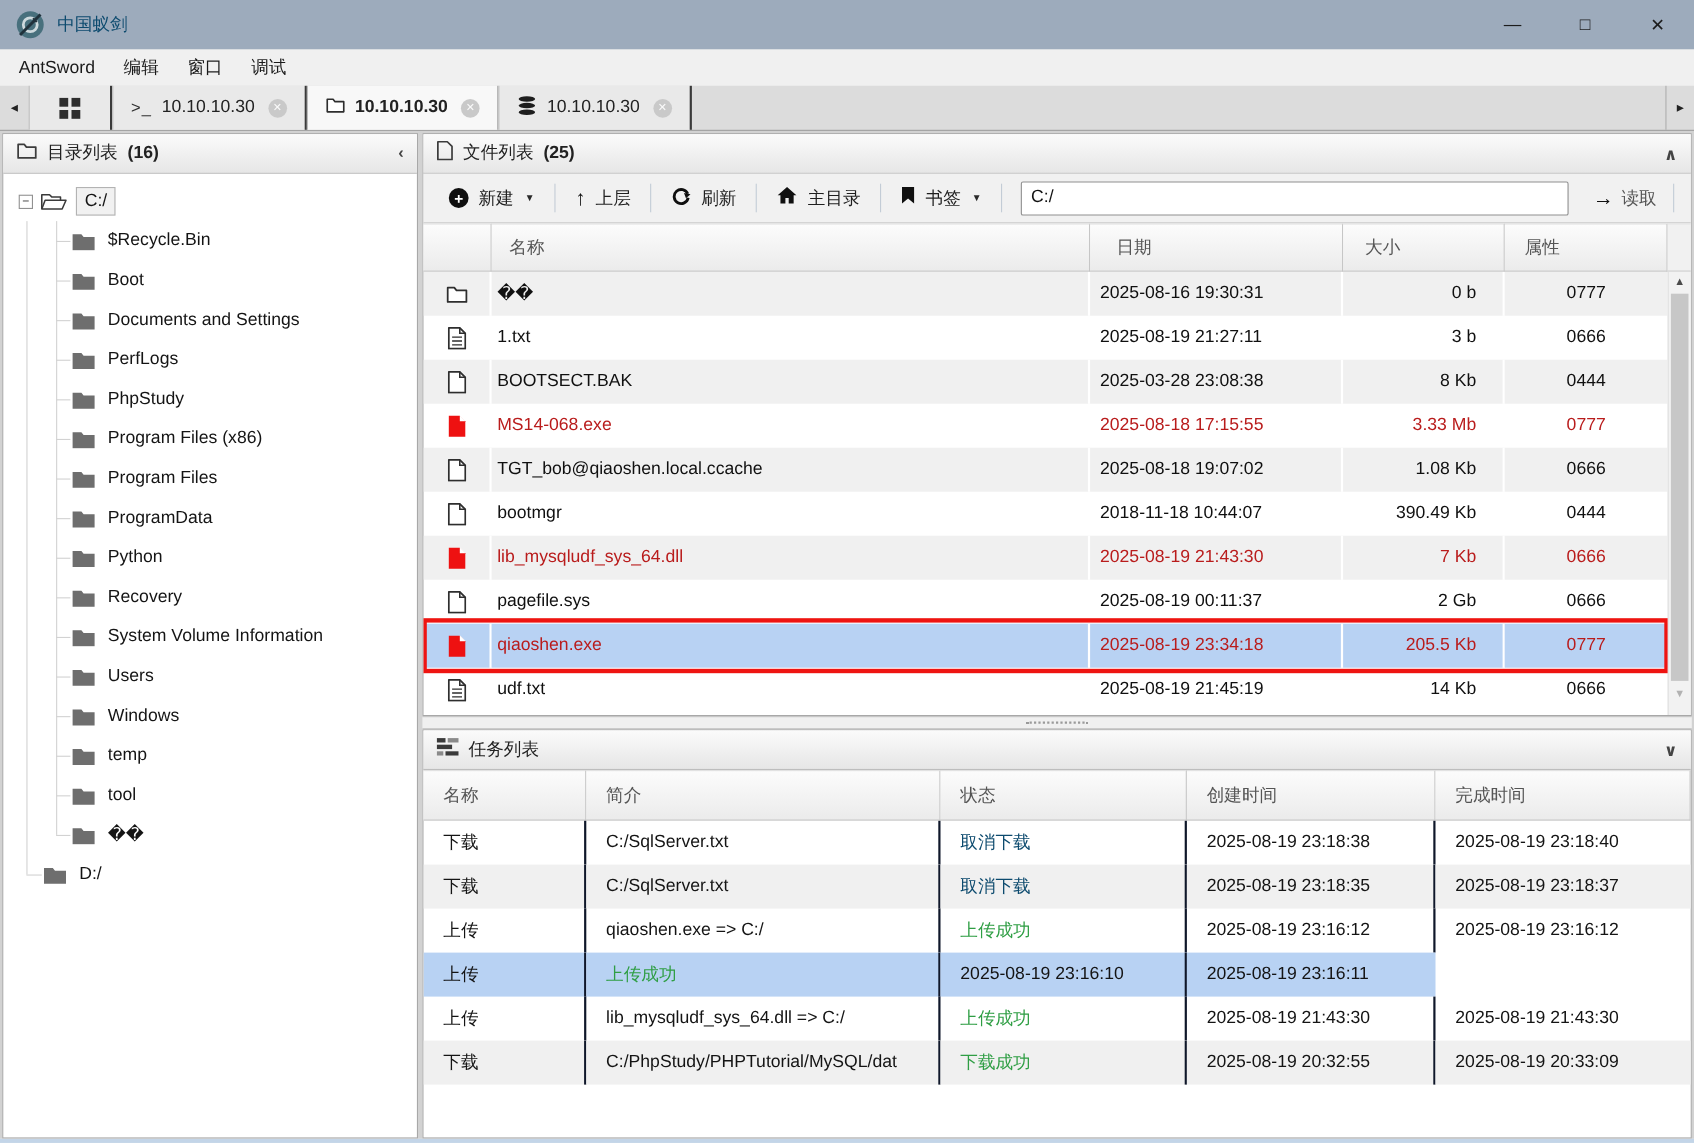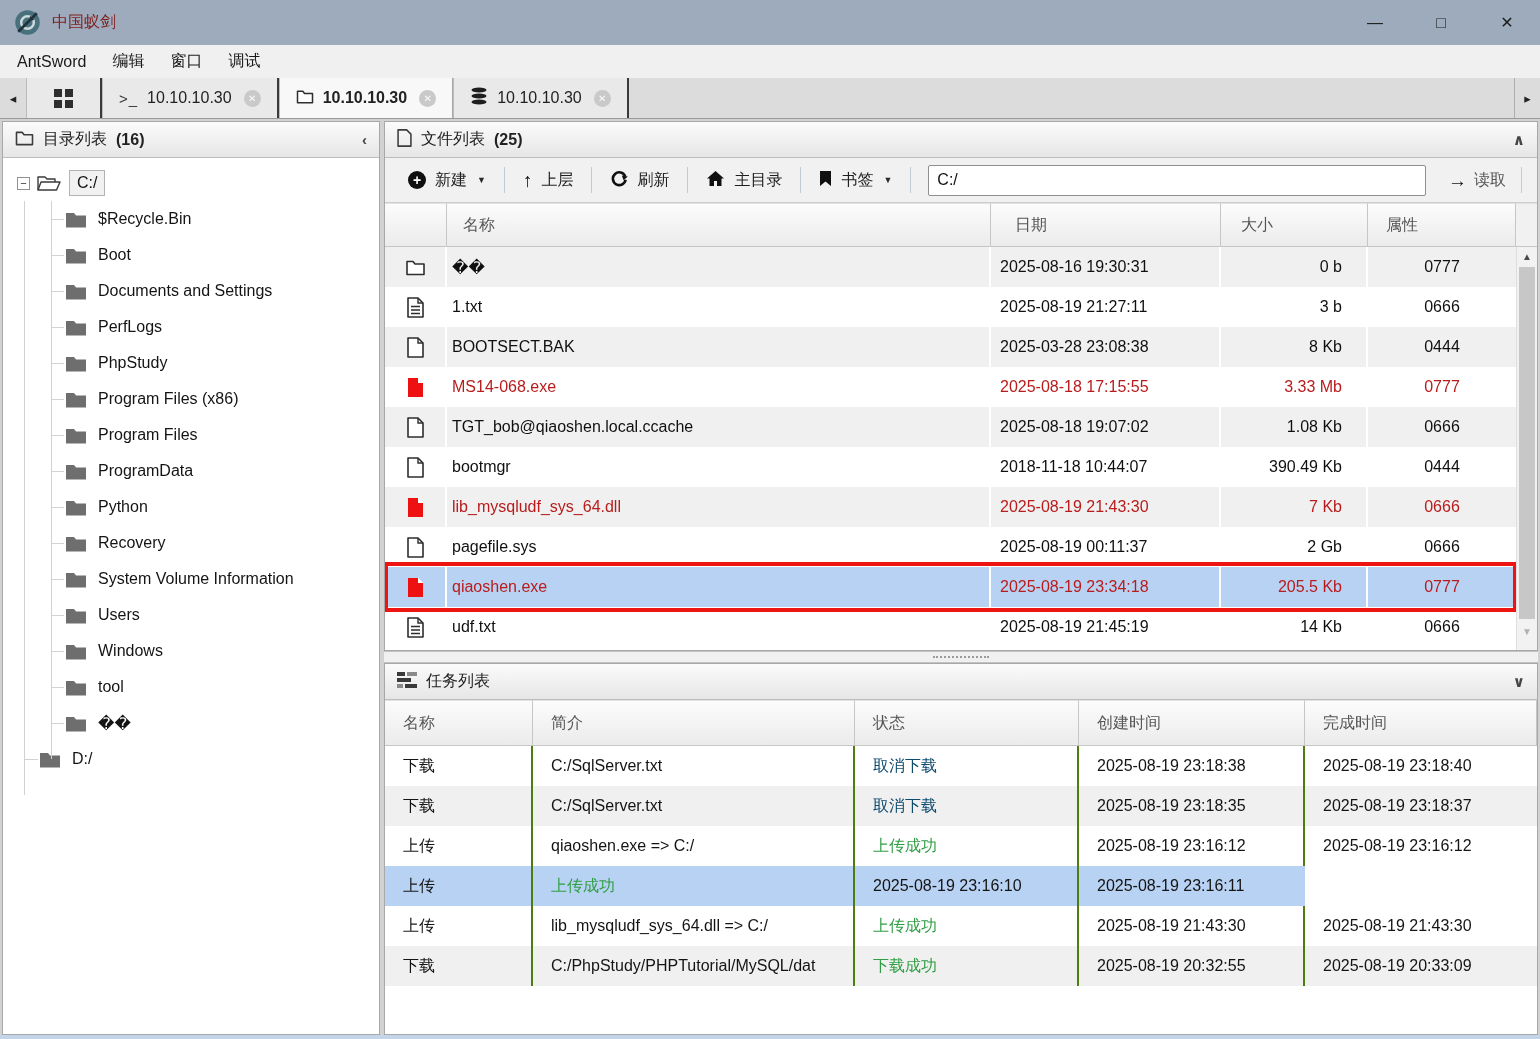--- a/index.html
+++ b/index.html
@@ -4,21 +4,21 @@
 <style>
   * { box-sizing: border-box; margin: 0; padding: 0; }
   html,body { width:1540px; height:1039px; overflow:hidden; }
   body { font-family:"Liberation Sans","DejaVu Sans",sans-serif; background:#fff; }
 
   .window { width:100%; height:100%; display:flex; flex-direction:column; background:#e8e8e8; border-bottom:4px solid #c3d5e8; }
 
   
   .titlebar { height:45px; flex:0 0 auto; background:#9dabbc; display:flex; align-items:center; padding-left:14px; }
   .app-logo { width:27px; height:27px; margin-right:11px; }
-  .app-title { font-size:16px; color:#7f1d1d; }
+  .app-title { font-size:16px; color:#0c4a6e; }
   .win-controls { margin-left:auto; display:flex; height:100%; }
   .win-btn { width:66px; display:flex; align-items:center; justify-content:center; font-size:16px; color:#1c1c1c; }
 
   
   .menubar { height:33px; flex:0 0 auto; background:#f0f0f0; display:flex; align-items:center; padding-left:4px; }
   .menu-item { padding:0 13px; font-size:16px; color:#1a1a1a; }
 
   
   .tabbar { height:41px; flex:0 0 auto; background:#dcdcdc; display:flex; align-items:stretch; border-bottom:1px solid #9a9a9a; }
   .tab-scroll { width:26px; display:flex; align-items:center; justify-content:center; color:#222; font-size:13px; }
@@ -93,21 +93,21 @@
   
   .splitter { height:12px; flex:0 0 auto; background:#f0f0f0; border-top:1px solid #c2c2c2; border-bottom:1px solid #c2c2c2; display:flex; align-items:center; justify-content:center; }
   .splitter .dots { width:56px; border-top:2px dotted #9a9a9a; }
 
   
   .task-panel { flex:1; background:#fff; border:1px solid #a8a8a8; display:flex; flex-direction:column; min-height:0; }
   .task-thead { display:grid; grid-template-columns:148px 322px 224px 226px 1fr; height:46px; flex:0 0 auto; background:#ededed; }
   .task-thead .th { padding-left:18px; }
   .task-rows { flex:1; overflow:hidden; }
   .task-row { display:grid; grid-template-columns:148px 322px 224px 226px 1fr; height:40px; font-size:16px; color:#141414; }
-  .task-row > div { display:flex; align-items:center; padding-left:18px; border-right:2px solid #4d7c0f; overflow:hidden; white-space:nowrap; }
+  .task-row > div { display:flex; align-items:center; padding-left:18px; border-right:2px solid #0f172a; overflow:hidden; white-space:nowrap; }
   .task-row > div:last-child { border-right:none; }
   .task-row.gray > div { background:#f0f0f0; }
   .task-row.sel  > div { background:#b8d2f3; }
   .status-muted { color:#0c4a6e; }
   .status-success { color:#2f9e44; }
 </style>
 </head>
 <body>
 
 <div class="window">
@@ -317,20 +317,29 @@
             <span class="node-label">Users</span>
           </div>
           <div class="tree-row" style="padding-left: 62px;">
             <span class="stub" style="left: 48px; width: 13px;"></span>
             <span class="tree-icon">
               <svg width="22" height="17" viewBox="0 0 22 17">
                 <path d="M1 2 h8 l2 2.5 h10 v12 h-20 z" fill="#6e6e6e"></path>
               </svg>
             </span>
             <span class="node-label">Windows</span>
+          </div>
+          <div class="tree-row" style="padding-left: 62px;">
+            <span class="stub" style="left: 48px; width: 13px;"></span>
+            <span class="tree-icon">
+              <svg width="22" height="17" viewBox="0 0 22 17">
+                <path d="M1 2 h8 l2 2.5 h10 v12 h-20 z" fill="#6e6e6e"></path>
+              </svg>
+            </span>
+            <span class="node-label">temp</span>
           </div>
           <div class="tree-row" style="padding-left: 62px;">
             <span class="stub" style="left: 48px; width: 13px;"></span>
             <span class="tree-icon">
               <svg width="22" height="17" viewBox="0 0 22 17">
                 <path d="M1 2 h8 l2 2.5 h10 v12 h-20 z" fill="#6e6e6e"></path>
               </svg>
             </span>
             <span class="node-label">tool</span>
           </div>

